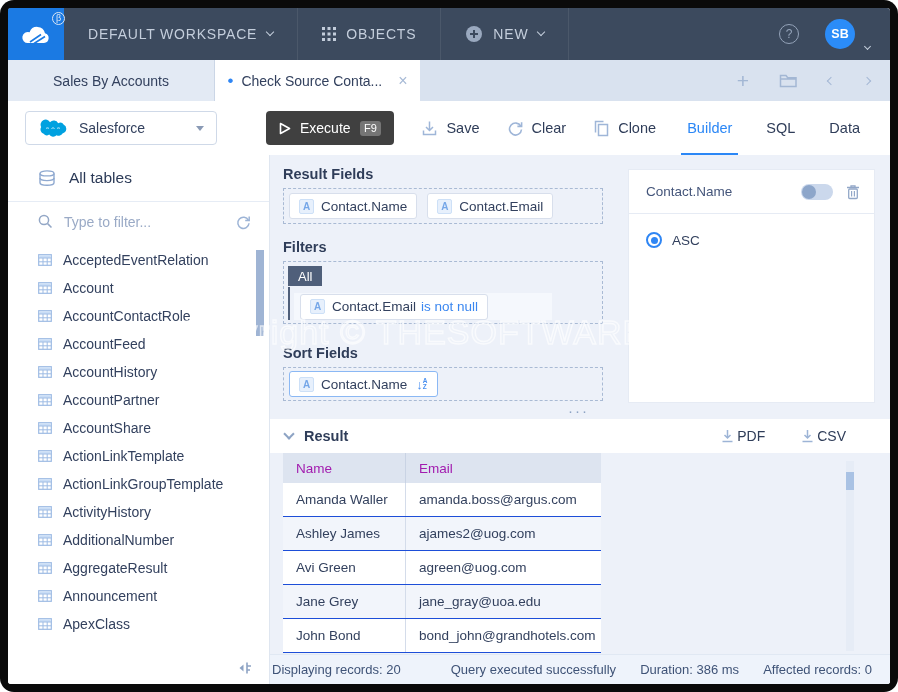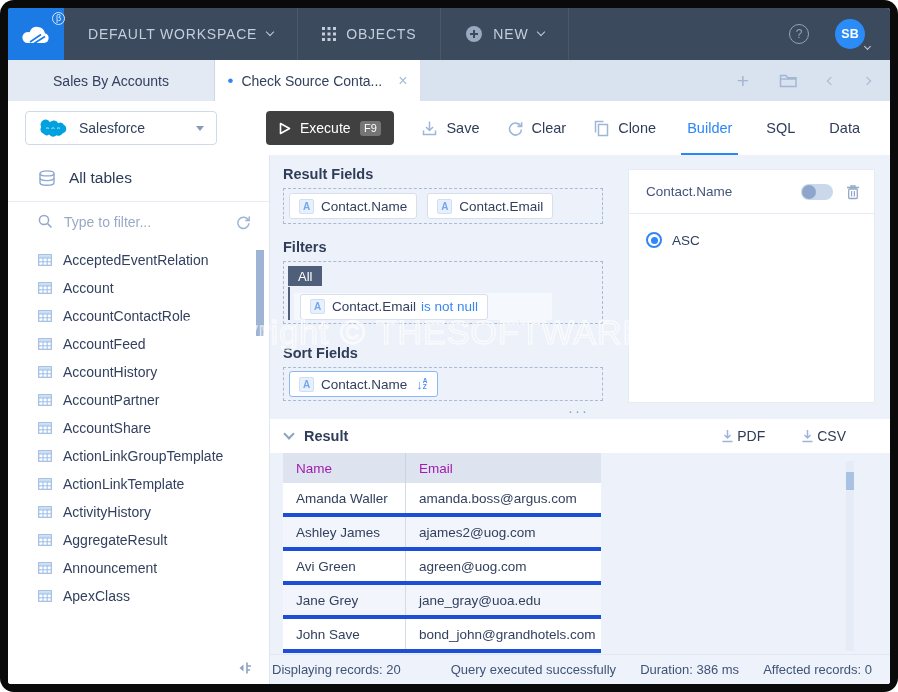--- a/index.html
+++ b/index.html
@@ -10,21 +10,21 @@
   
   .topbar { flex:0 0 52px; background:#3c4a5e; display:flex; align-items:center; color:#c4cedc; }
   .logo { width:56px; height:52px; background:#1b7ae3; position:relative; display:flex; align-items:center; justify-content:center; flex:0 0 56px; }
   .beta { position:absolute; top:4px; right:-1px; width:13px; height:13px; border:1.4px solid #dbe7f6; border-radius:50%; color:#dbe7f6; font-size:9px; line-height:11px; text-align:center; }
   .hmenu { display:flex; align-items:center; gap:10px; padding:0 24px; font-size:14px; letter-spacing:.8px; height:52px; cursor:pointer; white-space:nowrap; }
   .hdivider { width:1px; height:52px; background:rgba(255,255,255,.08); }
   .chev { display:inline-block; width:6px; height:6px; border-right:1.7px solid currentColor; border-bottom:1.7px solid currentColor; transform:rotate(45deg); margin-top:-4px; }
   .chev.sm { width:5px; height:5px; }
   .help-circle { width:20px; height:20px; border-radius:50%; border:1.6px solid #94a3b9; color:#94a3b9; font-size:12px; display:flex; align-items:center; justify-content:center; margin-right:26px; }
   .avatar { width:30px; height:30px; border-radius:50%; background:#2b8cf8; color:#fff; font-weight:bold; font-size:12.5px; display:flex; align-items:center; justify-content:center; }
-  .avatar-wrap { display:flex; align-items:flex-end; margin-right:20px; }
+  .avatar-wrap { display:flex; align-items:flex-end; gap:10px; margin-right:20px; }
 
   
   .tabbar { flex:0 0 41px; background:#d9e2ef; display:flex; align-items:stretch; }
   .tab { display:flex; align-items:center; justify-content:center; gap:8px; font-size:14px; color:#33415e; cursor:pointer; }
   .tab.inactive { width:207px; background:#e3eaf4; border-right:1px solid #cbd6e6; }
   .tab.active { width:205px; background:#fff; }
   .tabdot { color:#2f86f4; font-size:17px; line-height:10px; }
   .tabclose { color:#a7bad6; font-size:16px; margin-left:8px; }
   .tab-actions { margin-left:auto; display:flex; align-items:center; gap:30px; color:#a3b7d4; padding-right:20px; }
   .tab-actions .chev { color:#a3b7d4; margin-top:0; }
@@ -90,21 +90,21 @@
   
   .result-head { flex:0 0 34px; background:#fff; display:flex; align-items:center; padding:0 44px 0 15px; }
   .chev-lg { width:8px; height:8px; border-right:2px solid #8da3c4; border-bottom:2px solid #8da3c4; transform:rotate(45deg); margin-top:-5px; cursor:pointer; }
   .result-title { font-weight:bold; font-size:14.5px; color:#2f3d59; margin-left:11px; }
   .exports { margin-left:auto; display:flex; gap:36px;text-align:right; }
   .export { display:flex; align-items:center; gap:3px; font-size:14px; color:#2f3d59; cursor:pointer; }
 
   .result-body { flex:1; position:relative; min-height:0; overflow:hidden; }
   .rtable { position:absolute; left:13px; top:0; width:318px; }
   .rt-head { display:flex; height:30px; background:#dde4f0; color:#a21caf; font-size:13.5px; align-items:center; }
-  .rt-row { display:flex; height:34px; background:#fff; border-bottom:4px solid #1d4ed8; font-size:13.5px; color:#33415e; align-items:center; }
+  .rt-row { display:flex; height:34px; background:#fff; border-bottom:1px solid #1d4ed8; font-size:13.5px; color:#33415e; align-items:center; }
   .rt-rows .rt-row:nth-child(even) { background:#f2f5fb; }
   .c1 { width:122px; padding-left:13px; flex:0 0 122px; }
   .c2 { flex:1; padding-left:13px; border-left:1px solid #d4dcea; align-self:stretch; display:flex; align-items:center; }
   .rt-head .c2 { border-left-color:#c9d3e4; }
   .vscroll { position:absolute; right:36px; top:8px; bottom:3px; width:8px; background:#e6ecf6; }
   .vscroll .thumb { position:absolute; top:11px; left:0; width:8px; height:18px; background:#a9c2e4; cursor:pointer; }
 
   .statusbar { flex:0 0 30px; background:#eef3fb; border-top:1px solid #e0e8f3; display:flex; align-items:center; font-size:13px; color:#3f5377; padding:0 18px 0 2px; }
   .sb-right { margin-left:auto; display:flex; gap:24px; white-space:nowrap; }
 
@@ -315,41 +315,49 @@
               </svg>
               <span>AccountShare</span>
             </div>
 
             <div class="sb-item">
               <svg width="14" height="12" viewBox="0 0 14 12">
                 <rect x=".7" y=".7" width="12.6" height="10.6" fill="#ffffff" stroke="#9dbbe4" stroke-width="1.2"></rect>
                 <rect x="1.3" y="1.3" width="11.4" height="2.6" fill="#c9ddf6"></rect>
                 <path d="M.7 4 H13.3 M.7 7.8 H13.3 M5 4 V11.3 M9.2 4 V11.3" stroke="#9dbbe4" stroke-width="1"></path>
               </svg>
+              <span>ActionLinkTemplate</span>
+            </div>
+
+            <div class="sb-item">
+              <svg width="14" height="12" viewBox="0 0 14 12">
+                <rect x=".7" y=".7" width="12.6" height="10.6" fill="#ffffff" stroke="#9dbbe4" stroke-width="1.2"></rect>
+                <rect x="1.3" y="1.3" width="11.4" height="2.6" fill="#c9ddf6"></rect>
+                <path d="M.7 4 H13.3 M.7 7.8 H13.3 M5 4 V11.3 M9.2 4 V11.3" stroke="#9dbbe4" stroke-width="1"></path>
+              </svg>
               <span>ActionLinkGroupTemplate</span>
             </div>
 
             <div class="sb-item">
               <svg width="14" height="12" viewBox="0 0 14 12">
                 <rect x=".7" y=".7" width="12.6" height="10.6" fill="#ffffff" stroke="#9dbbe4" stroke-width="1.2"></rect>
                 <rect x="1.3" y="1.3" width="11.4" height="2.6" fill="#c9ddf6"></rect>
                 <path d="M.7 4 H13.3 M.7 7.8 H13.3 M5 4 V11.3 M9.2 4 V11.3" stroke="#9dbbe4" stroke-width="1"></path>
               </svg>
-              <span>ActionLinkTemplate</span>
-            </div>
-
-            <div class="sb-item">
-              <svg width="14" height="12" viewBox="0 0 14 12">
-                <rect x=".7" y=".7" width="12.6" height="10.6" fill="#ffffff" stroke="#9dbbe4" stroke-width="1.2"></rect>
-                <rect x="1.3" y="1.3" width="11.4" height="2.6" fill="#c9ddf6"></rect>
-                <path d="M.7 4 H13.3 M.7 7.8 H13.3 M5 4 V11.3 M9.2 4 V11.3" stroke="#9dbbe4" stroke-width="1"></path>
-              </svg>
               <span>ActivityHistory</span>
             </div>
 
+            <div class="sb-item">
+              <svg width="14" height="12" viewBox="0 0 14 12">
+                <rect x=".7" y=".7" width="12.6" height="10.6" fill="#ffffff" stroke="#9dbbe4" stroke-width="1.2"></rect>
+                <rect x="1.3" y="1.3" width="11.4" height="2.6" fill="#c9ddf6"></rect>
+                <path d="M.7 4 H13.3 M.7 7.8 H13.3 M5 4 V11.3 M9.2 4 V11.3" stroke="#9dbbe4" stroke-width="1"></path>
+              </svg>
+              <span>AdditionalNumber</span>
+            </div>
 
             <div class="sb-item">
               <svg width="14" height="12" viewBox="0 0 14 12">
                 <rect x=".7" y=".7" width="12.6" height="10.6" fill="#ffffff" stroke="#9dbbe4" stroke-width="1.2"></rect>
                 <rect x="1.3" y="1.3" width="11.4" height="2.6" fill="#c9ddf6"></rect>
                 <path d="M.7 4 H13.3 M.7 7.8 H13.3 M5 4 V11.3 M9.2 4 V11.3" stroke="#9dbbe4" stroke-width="1"></path>
               </svg>
               <span>AggregateResult</span>
             </div>
 
@@ -498,21 +506,21 @@
                   <span class="c1">Avi Green</span>
                   <span class="c2">agreen@uog.com</span>
                 </div>
 
                 <div class="rt-row">
                   <span class="c1">Jane Grey</span>
                   <span class="c2">jane_gray@uoa.edu</span>
                 </div>
 
                 <div class="rt-row">
-                  <span class="c1">John Save</span>
+                  <span class="c1">John Bond</span>
                   <span class="c2">bond_john@grandhotels.com</span>
                 </div>
               </div>
           </div>
           <div class="vscroll">
             <span class="thumb"></span>
           </div>
         </div>
 
         <div class="statusbar">

